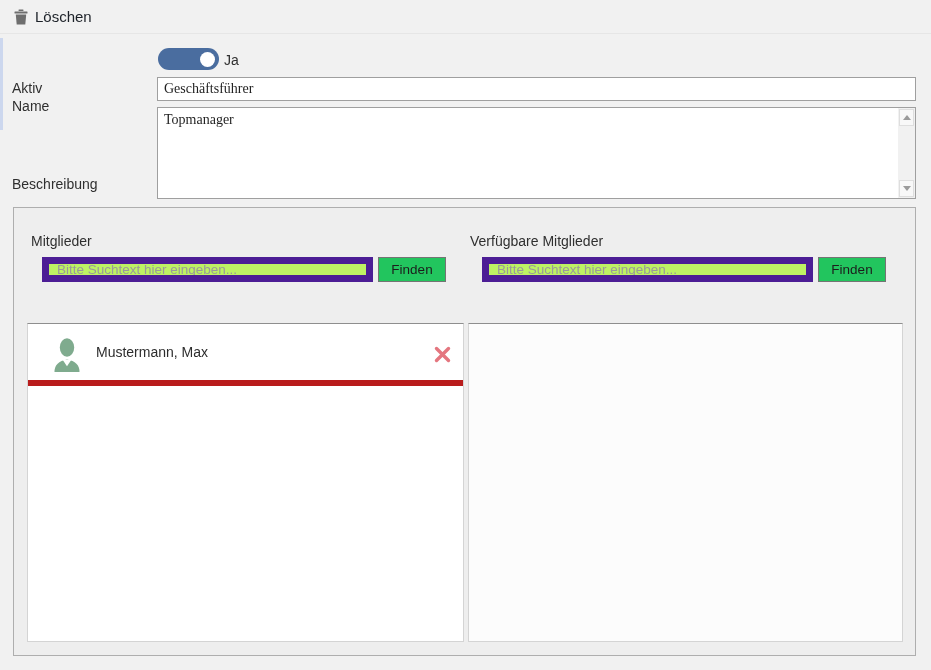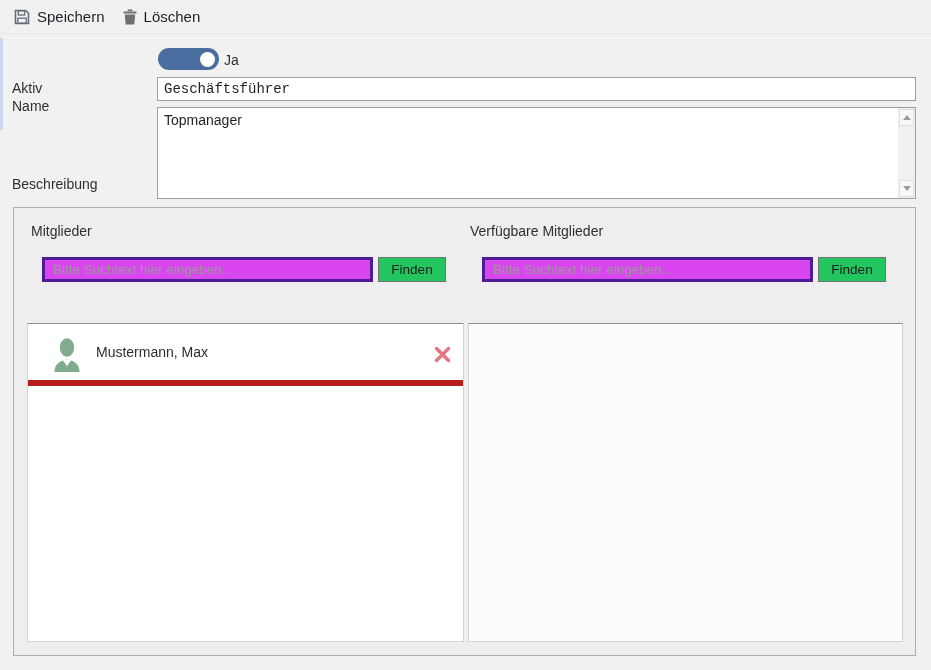--- a/index.html
+++ b/index.html
@@ -39,31 +39,31 @@
     border-radius:11px; background:#4a6d9f; cursor:pointer;
   }
   .toggle .knob {
     position:absolute; right:4px; top:3.5px; width:15px; height:15px;
     border-radius:50%; background:#ffffff;
   }
   .toggle-value { position:absolute; left:224px; top:52px; font-size:14px; color:#2f2f2f; }
 
   .name-input {
     position:absolute; left:157px; top:77px; width:759px; height:24px;
-    border:1px solid #9f9f9f; background:#fff; font-family:Liberation Mono, monospace;
+    border:1px solid #9f9f9f; background:#fff; font-family:Liberation Serif, serif;
     font-size:14px; color:#1f1f1f; padding:0 6px; outline:none;
   }
   .textarea-wrap {
     position:absolute; left:157px; top:107px; width:759px; height:92px;
     background:#fff; border:1px solid #9f9f9f;
   }
   .textarea-wrap textarea {
     position:absolute; left:0; top:0; width:740px; height:90px;
     border:none; resize:none; outline:none; background:transparent;
-    font-family:Liberation Sans, sans-serif; font-size:14px; color:#1f1f1f; padding:4px 6px;
+    font-family:Liberation Serif, serif; font-size:14px; color:#1f1f1f; padding:4px 6px;
   }
   .vscroll {
     position:absolute; right:0; top:0; width:17px; height:90px;
     background:#f1f1f1;
   }
   .sb-btn {
     position:absolute; left:1px; width:15px; height:17px;
     background:#f8f8f8; border:1px solid #dedede;
     display:flex; align-items:center; justify-content:center;
   }
@@ -75,27 +75,27 @@
   .panel {
     position:absolute; left:13px; top:207px; width:903px; height:449px;
     border:1px solid #aeaeae; background:#eeeeee;
   }
   .panel-header {
     height:30px; background:#d2d2d2; border-bottom:1px solid #b3b3b3;
     display:flex; align-items:center; padding-left:17px;
     font-size:14px; font-weight:bold; color:#111;
   }
   .panel-body { position:relative; width:100%; height:417px; }
-  .col-label { position:absolute; top:15px; font-size:14px; color:#2f2f2f;text-align:right; }
+  .col-label { position:absolute; top:25px; font-size:14px; color:#2f2f2f;text-align:right; }
   .col-label.left  { left:17px; }
   .col-label.right { left:456px; }
 
   .search-input {
     position:absolute; top:49px; width:331px; height:25px;
-    border:3px solid #4c1d95; background:#d946ef; font-family:inherit;
+    border:7px solid #4c1d95; background:#bef264; font-family:inherit;
     font-size:13.5px; color:#1f1f1f; padding:0 8px; outline:none;
   }
   .search-input::placeholder { color:#9a9a9a; opacity:1; }
   .search-input.left  { left:28px; }
   .search-input.right { left:468px; }
   .find-btn {
     position:absolute; top:49px; width:68px; height:25px;
     background:#22c55e; border:1px solid #747474; font-family:inherit;
     font-size:13.5px; color:#1c1c1c; cursor:pointer;
   }
@@ -114,30 +114,20 @@
     display:flex; align-items:center;
   }
   .member-row .person { position:absolute; left:25px; top:14px; }
   .member-row .mname  { position:absolute; left:68px; font-size:14px; color:#2d2d2d; }
   .member-row .remove { position:absolute; right:12px; top:22px; cursor:pointer; }
 </style>
 </head>
 <body>
 
 <div class="toolbar">
-  <div class="tb-btn">
-    <span class="icon-wrap">
-      <svg width="16" height="16" viewBox="0 0 16 16">
-        <path d="M1.5 1.5 h10.2 l2.8 2.8 v10.2 h-13 z" fill="none" stroke="#646c78" stroke-width="1.6"></path>
-        <rect x="4.4" y="1.8" width="6.4" height="4.2" fill="none" stroke="#646c78" stroke-width="1.3"></rect>
-        <rect x="3.8" y="9.2" width="8.4" height="5" fill="none" stroke="#646c78" stroke-width="1.3"></rect>
-      </svg>
-    </span>
-    <span>Speichern</span>
-  </div>
   <div class="tb-btn">
     <span class="icon-wrap">
       <svg width="14" height="16" viewBox="0 0 14 16">
         <rect x="0.5" y="2.4" width="13" height="2" rx="0.5" fill="#6e6e6e"></rect>
         <rect x="4.5" y="0.6" width="5" height="1.4" rx="0.4" fill="#6e6e6e"></rect>
         <path d="M1.8 5.6 h10.4 l-0.9 9.9 h-8.6 z" fill="#6e6e6e"></path>
       </svg>
     </span>
     <span>Löschen</span>
   </div>

